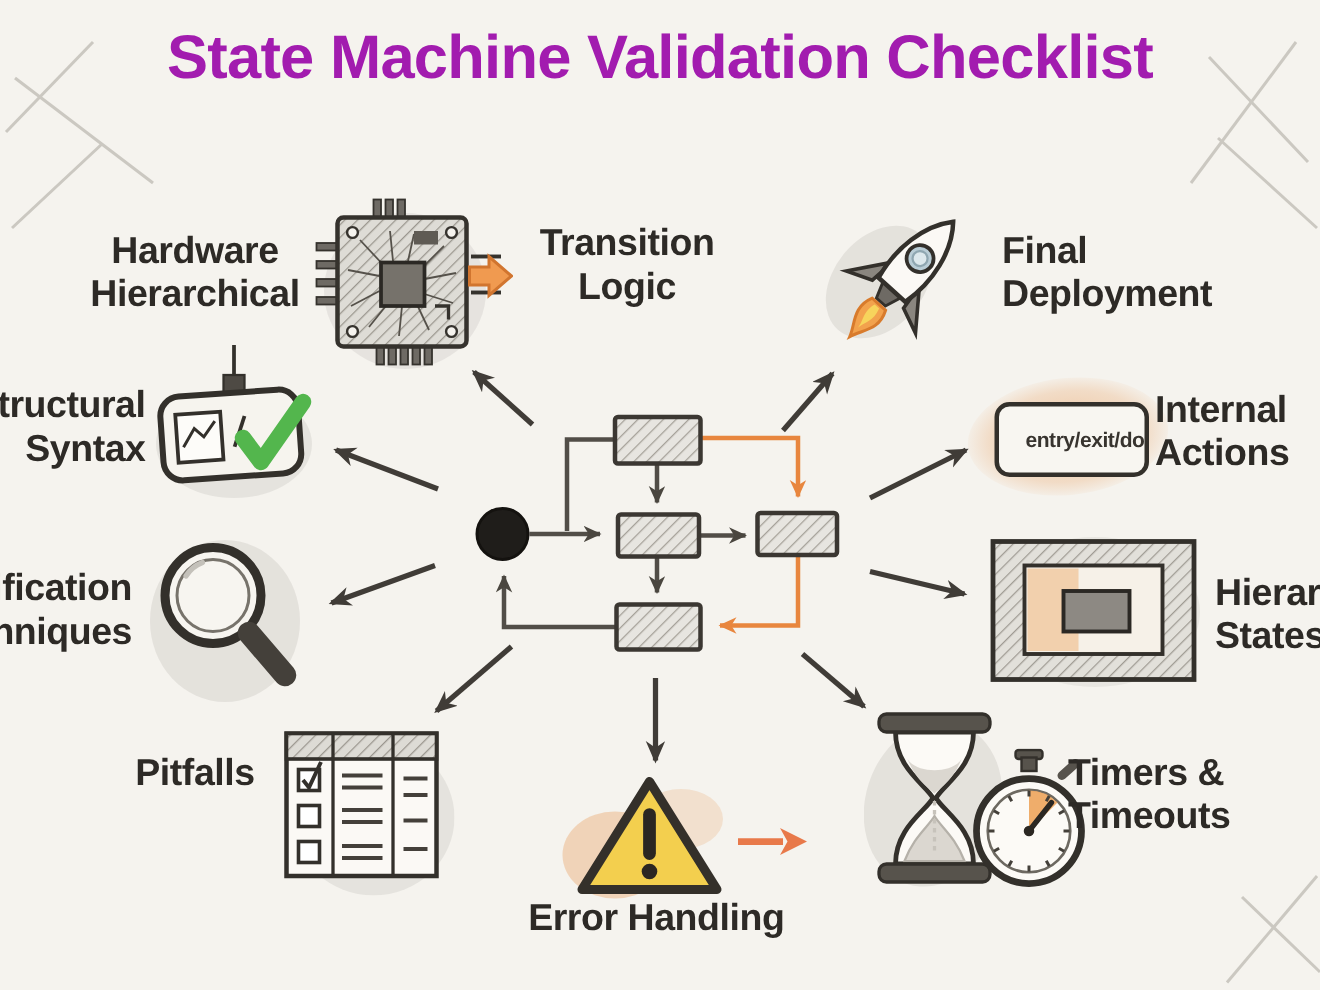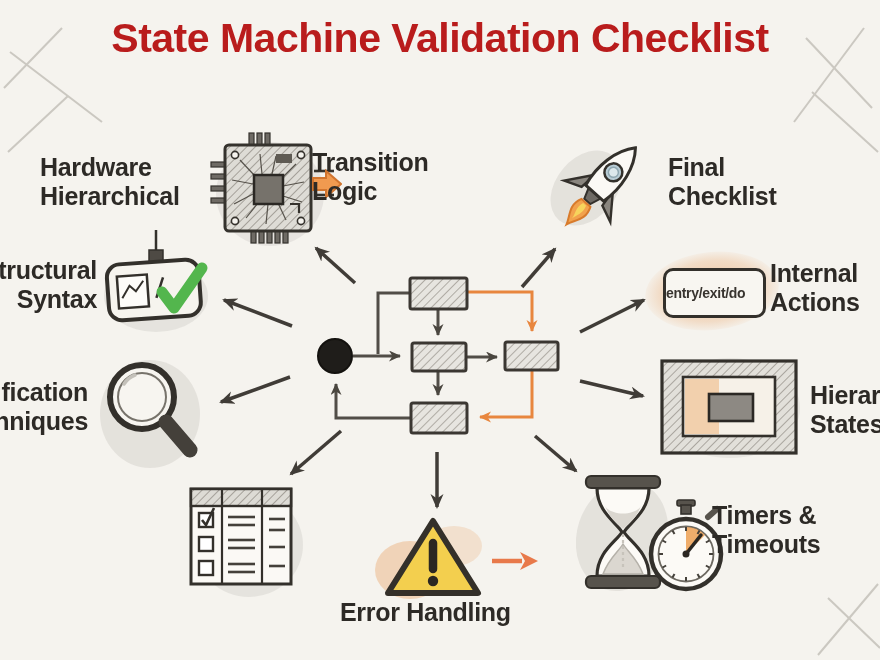--- a/index.html
+++ b/index.html
@@ -7,40 +7,40 @@
     position:relative;width:880px;height:660px;overflow:hidden;
     background:#f5f3ee;
     font-family:"Liberation Sans","DejaVu Sans",sans-serif;
     color:#2d2a26;
   }
   svg{position:absolute;display:block;}
   .overlay{left:0;top:0;}
   .title{
     position:absolute;top:16px;left:0;right:0;text-align:center;
     font-size:41px;font-weight:bold;line-height:1.08;letter-spacing:-0.5px;
-    color:#b91c1c;
+    color:#a21caf;
   }
   .lbl{position:absolute;font-size:25px;font-weight:bold;line-height:1.14;letter-spacing:-0.3px;}
   .lbl span{display:block;}
-  .ctr{text-align:left;}
+  .ctr{text-align:center;}
   .rgt{text-align:right;}
   .lbl-hardware{left:40px;top:153px;width:180px;}
-  .lbl-transition{left:312px;top:148px;width:128px;}
+  .lbl-transition{left:312px;top:148px;width:128px;padding-left:42px;}
   .lbl-final{left:668px;top:153px;width:170px;text-align:left;}
   .lbl-structural{left:-73px;top:256px;width:170px;}
   .lbl-internal{left:770px;top:259px;width:130px;text-align:left;}
   .lbl-verification{left:-80px;top:378px;width:168px;}
   .lbl-hierarchical{left:810px;top:381px;width:170px;text-align:left;white-space:nowrap;}
   .lbl-pitfalls{left:55px;top:501px;width:150px;}
   .lbl-error{left:340px;top:598px;width:195px;}
   .lbl-timers{left:712px;top:501px;width:160px;text-align:left;}
   .state-box{
     position:absolute;left:663px;top:268px;width:97px;height:44px;
     border:3px solid #33302b;border-radius:10px;background:#f8f6f1;
-    display:flex;align-items:center;justify-content:flex-start;
+    display:flex;align-items:center;justify-content:flex-end;
     font-size:14px;font-weight:bold;color:#38342f;letter-spacing:-0.3px;
   }
   .scribble{
     position:absolute;left:645px;top:252px;width:134px;height:78px;border-radius:50%;
     background:radial-gradient(ellipse at center, rgba(231,150,80,0.55) 0%, rgba(231,150,80,0.25) 55%, rgba(231,150,80,0) 75%);
     transform:rotate(-6deg);
   }
 </style>
 </head>
 <body>
@@ -302,39 +302,40 @@
   <div class="lbl ctr lbl-hardware">
     <span>Hardware</span>
     <span>Hierarchical</span>
   </div>
   <div class="lbl ctr lbl-transition">
     <span>Transition</span>
     <span>Logic</span>
   </div>
   <div class="lbl lbl-final">
     <span>Final</span>
-    <span>Checklist</span>
+    <span>Deployment</span>
   </div>
   <div class="lbl rgt lbl-structural">
     <span>Structural</span>
     <span>Syntax</span>
   </div>
   <div class="lbl lbl-internal">
     <span>Internal</span>
     <span>Actions</span>
   </div>
   <div class="lbl rgt lbl-verification">
     <span>Verification</span>
     <span>Techniques</span>
   </div>
   <div class="lbl lbl-hierarchical">
     <span>Hierarchical</span>
     <span>States</span>
   </div>
   <div class="lbl ctr lbl-pitfalls">
+    <span>Pitfalls</span>
   </div>
   <div class="lbl ctr lbl-error">
     <span>Error Handling</span>
   </div>
   <div class="lbl lbl-timers">
     <span>Timers &amp;</span>
     <span>Timeouts</span>
   </div>
 
 </div>

